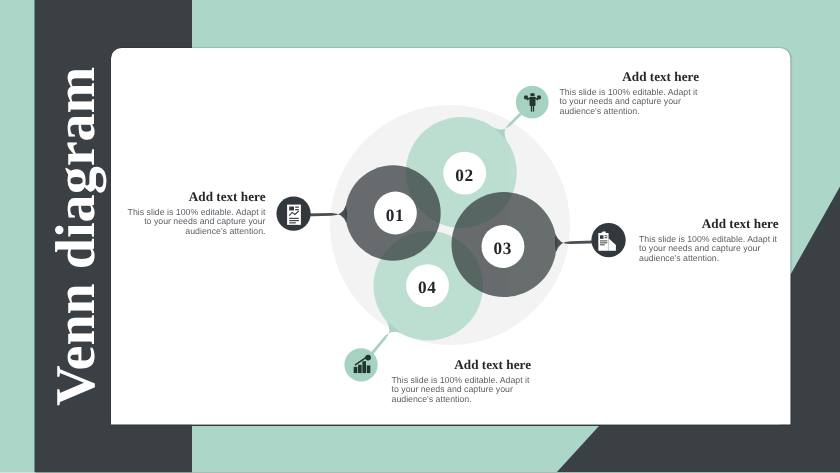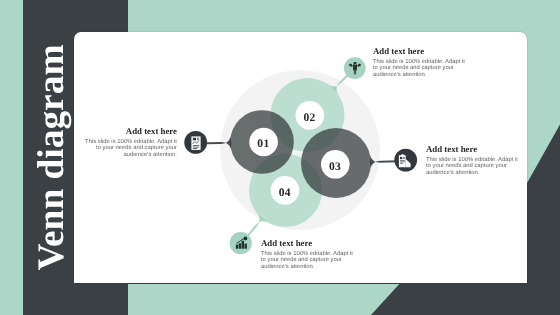--- a/index.html
+++ b/index.html
@@ -9,21 +9,21 @@
   .bg-mint{position:absolute;inset:0;background:#ACD7C8;}
   .dark-right{position:absolute;left:520px;top:120px;width:40px;height:195px;background:#3A4044;clip-path:polygon(100% 2.25%,100% 100%,0 100%,0 38.7%);}
   .dark-left{position:absolute;left:23px;top:0;width:105px;height:315px;background:#3A4044;}
   .dark-bottom{position:absolute;left:23.5px;top:283px;width:536.5px;height:32px;background:#3A4044;}
   .mint-bottom{position:absolute;left:127.8px;top:283.5px;width:272px;height:31.5px;background:#ACD7C8;clip-path:polygon(0 0,100% 0,89.4% 100%,0 100%);}
   .card{position:absolute;left:74px;top:31.8px;width:453px;height:251.7px;background:#fff;border-radius:7px 7px 0 0;box-shadow:0 0 1.2px rgba(0,0,0,0.45);}
   .title{position:absolute;left:26px;top:0;width:51px;height:315px;display:flex;align-items:center;justify-content:center;}
   .title span{color:#fff;font-family:"Liberation Serif",serif;font-weight:bold;font-size:37.4px;transform:rotate(-90deg);white-space:nowrap;}
   svg.diagram{position:absolute;left:0;top:0;width:560px;height:315px;}
   .tb{position:absolute;}
-  .tb .h{font-family:"Liberation Serif",serif;font-weight:bold;font-size:8.8px;color:#26282a;line-height:9px;}
+  .tb .h{font-family:"Liberation Serif",serif;font-weight:bold;font-size:8.8px;color:#26282a;line-height:9px;text-align:right;}
   .tb .p{font-family:"Liberation Sans",sans-serif;font-size:5.85px;color:#5b5f63;line-height:6.7px;margin-top:2.5px;}
 </style>
 </head>
 <body>
 
 <div class="slide">
   <div class="bg-mint"></div>
   <div class="dark-bottom"></div>
   <div class="mint-bottom"></div>
   <div class="dark-right"></div>

